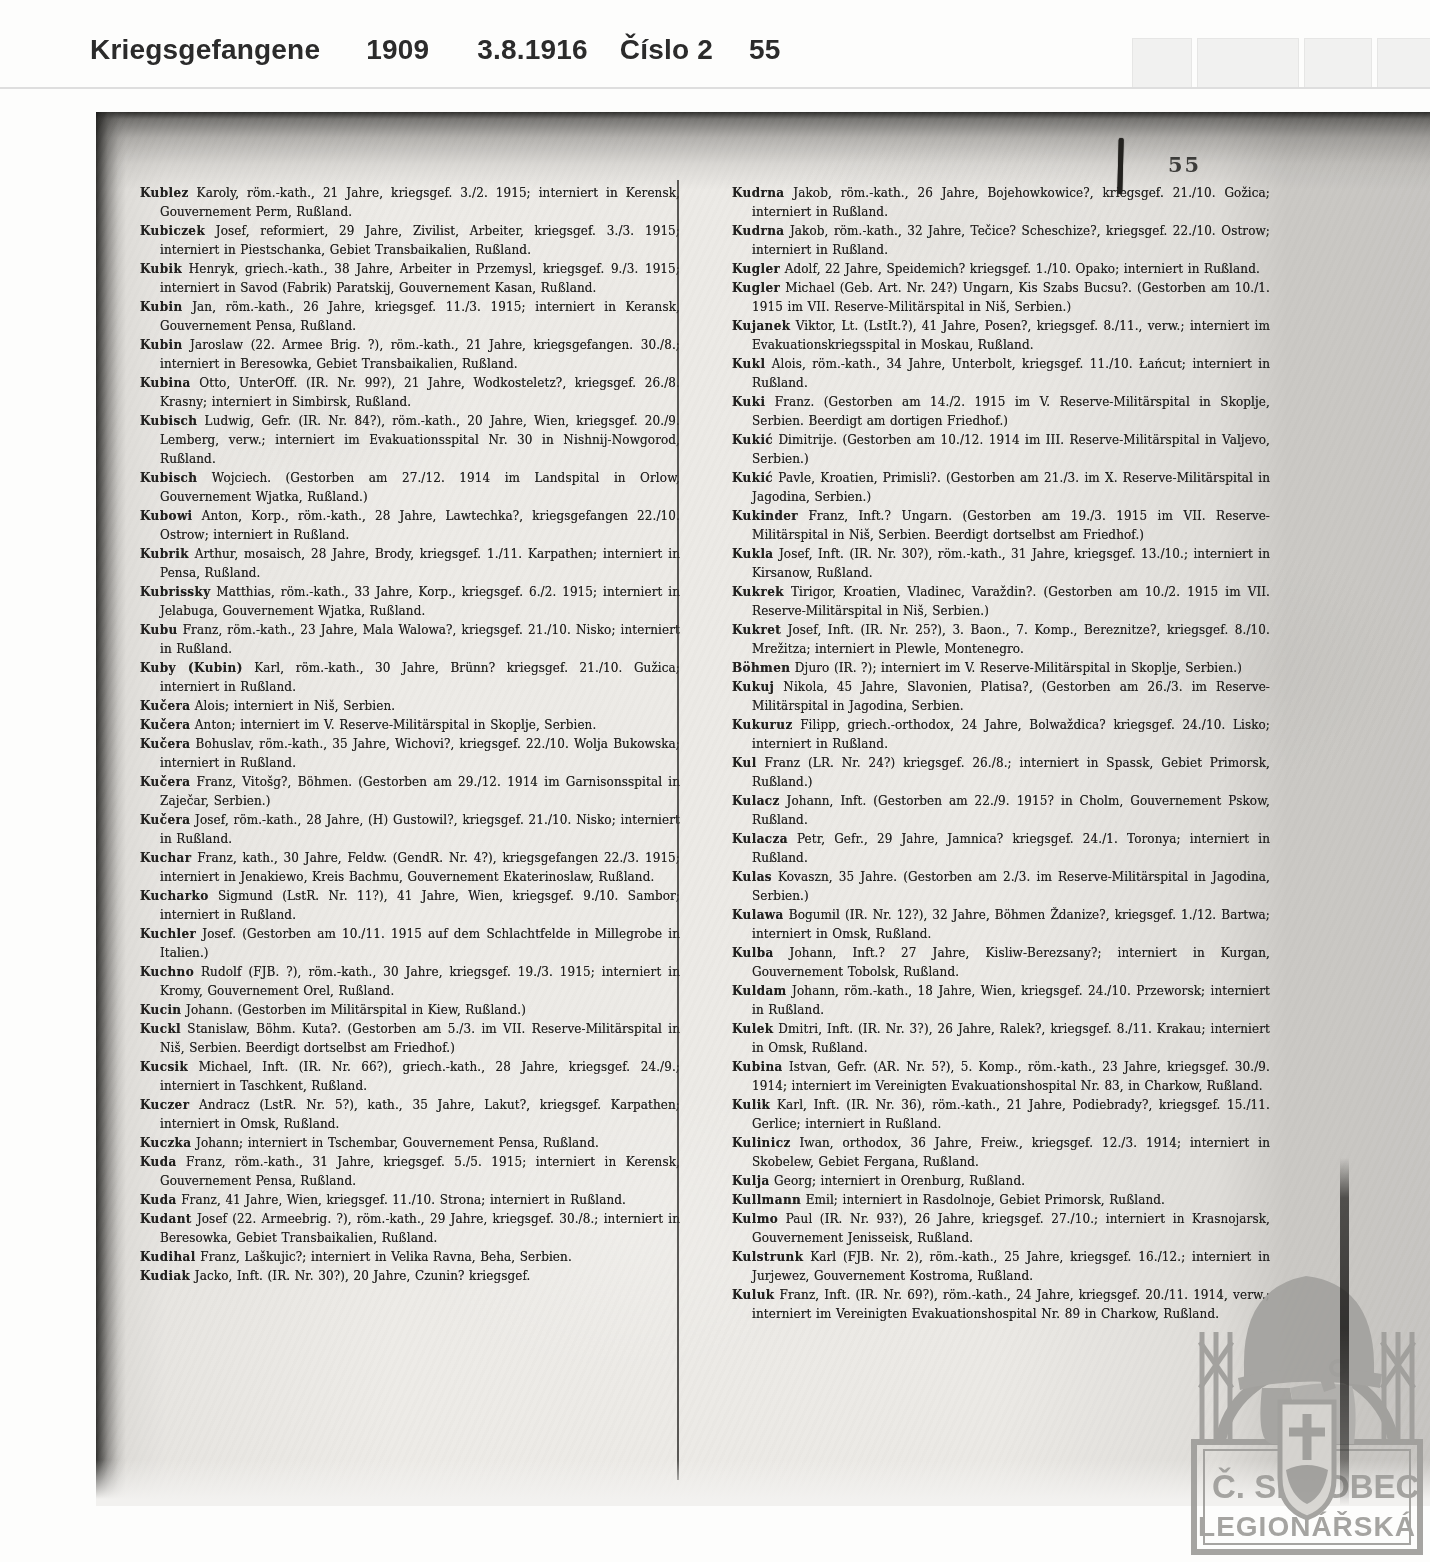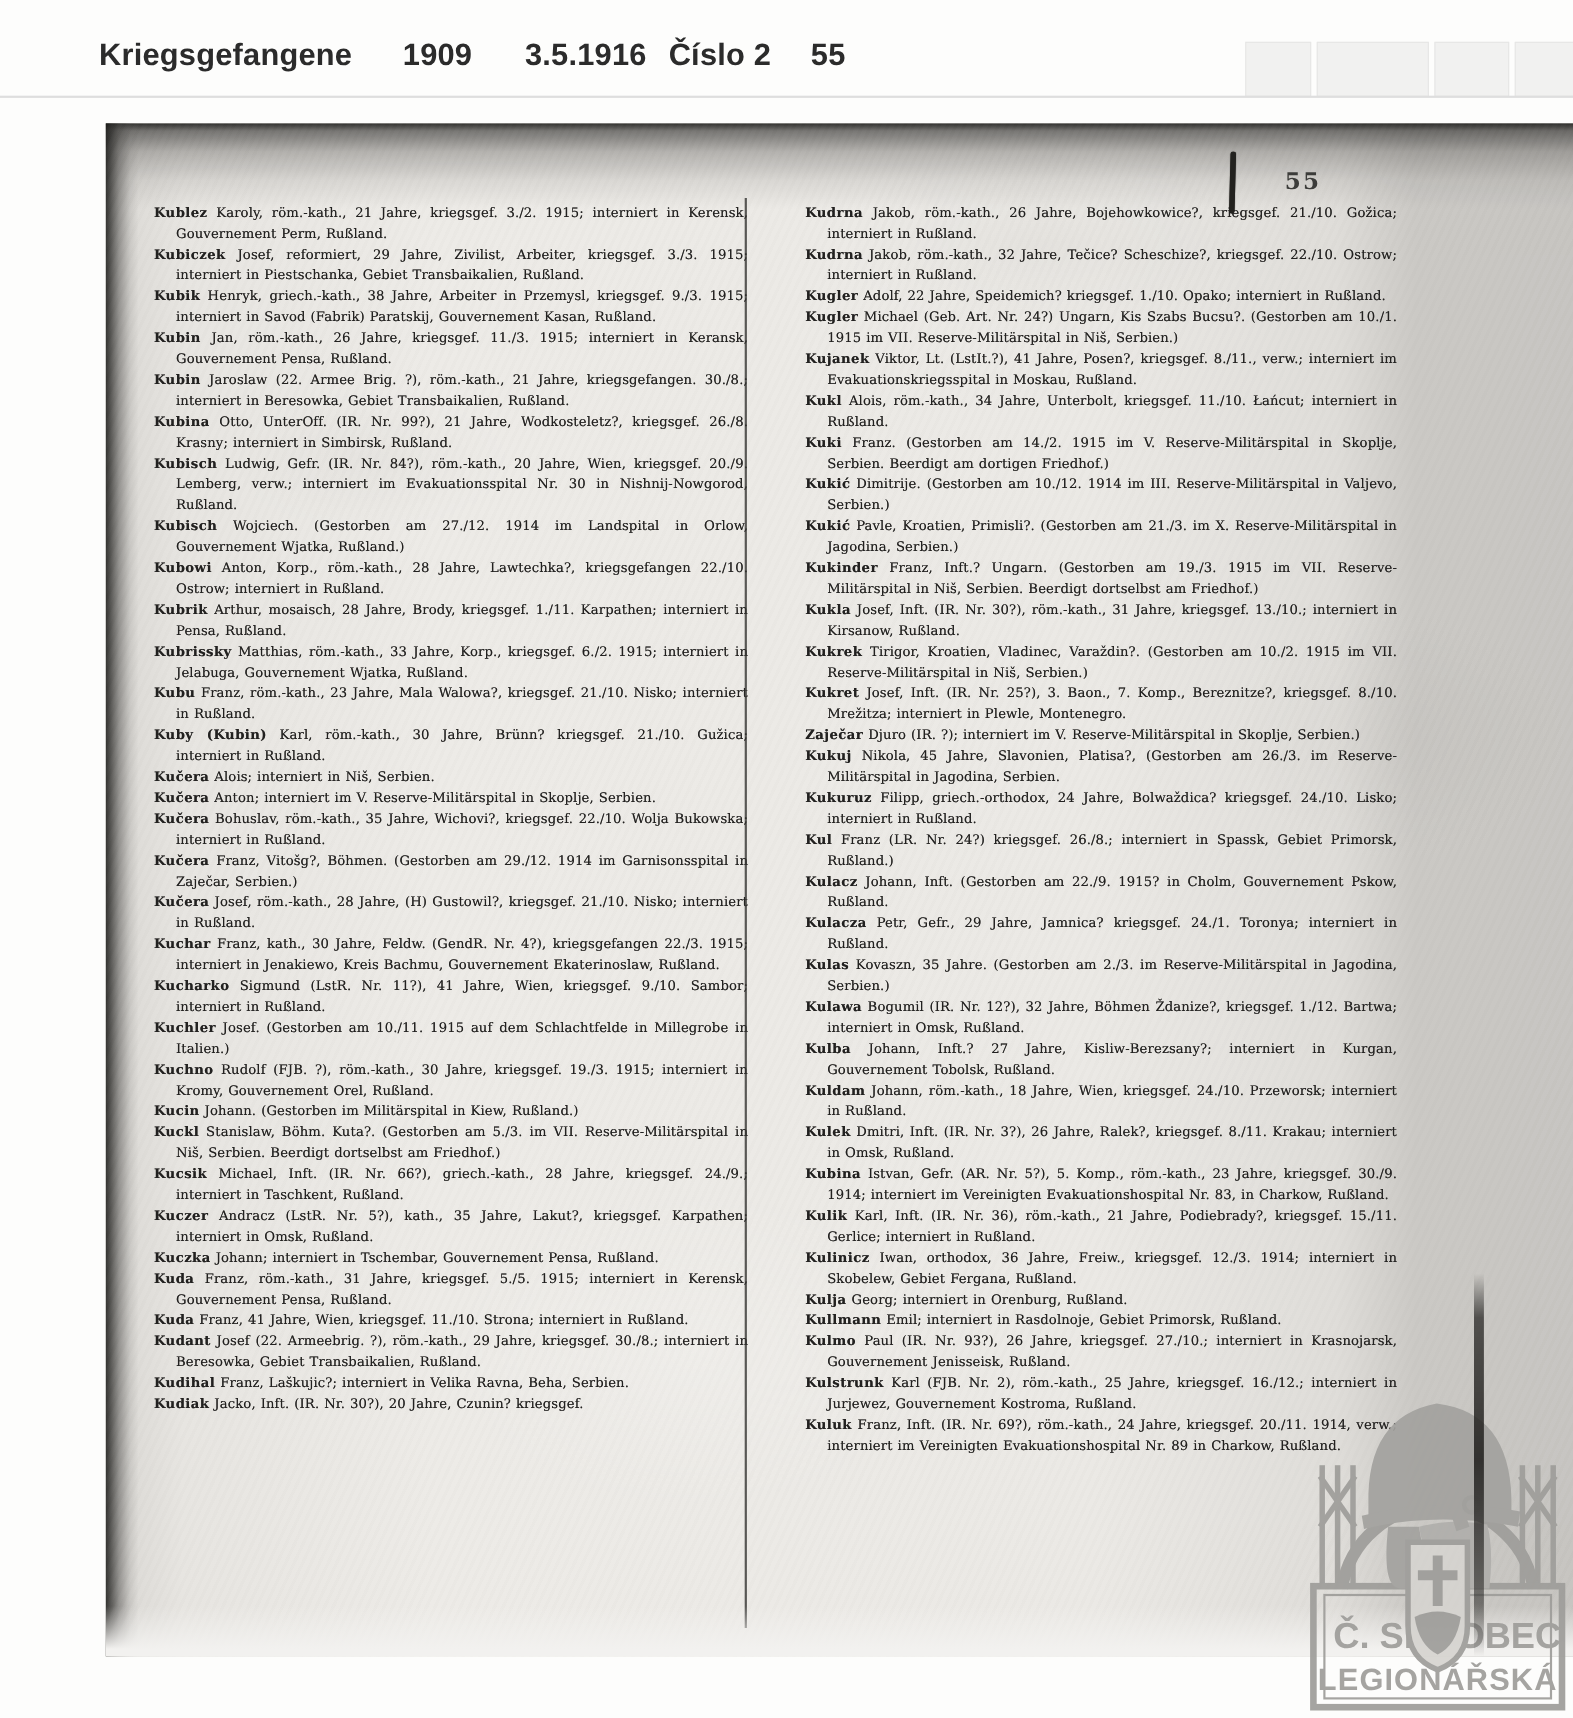--- a/index.html
+++ b/index.html
@@ -6,21 +6,21 @@
   body{
     width:1430px;height:1562px;position:relative;overflow:hidden;
     background:#fdfdfc;font-family:"Liberation Sans",sans-serif;
   }
   
   .header{
     position:absolute;left:90px;top:34px;display:flex;align-items:baseline;
     color:#2b2b2b;font-size:28px;font-weight:600;letter-spacing:.2px;text-align:right;
   }
   .header span{white-space:nowrap;}
-  .h-gap1{margin-left:46px;} .h-gap2{margin-left:48px;} .h-gap3{margin-left:20px;} .h-gap4{margin-left:36px;}
+  .h-gap1{margin-left:46px;} .h-gap2{margin-left:48px;} .h-gap3{margin-left:32px;} .h-gap4{margin-left:36px;}
   .header-rule{position:absolute;left:0;top:87px;width:1430px;height:2px;background:#dedede;}
   .tr-artifacts{position:absolute;top:38px;left:1132px;display:flex;gap:5px;}
   .tr-artifacts div{height:48px;background:#f1f1f0;border:1px solid #e6e6e5;}
   .tra-1{width:58px;} .tra-2{width:100px;} .tra-3{width:66px;} .tra-4{width:56px;}
 
   
   .scan{
     position:absolute;left:96px;top:112px;width:1334px;height:1394px;overflow:hidden;
     background:linear-gradient(90deg,#d8d6d2 0px,#e7e5e1 70px,#edebe7 300px,#ebe9e5 900px,#dfddd9 1120px,#cbc9c5 1190px,#c7c5c1 1334px);
   }
@@ -79,21 +79,21 @@
 
   
   .watermark{position:absolute;left:1186px;top:1192px;width:242px;height:368px;z-index:6;opacity:.92;}
 </style>
 </head>
 <body>
 
 <div class="header">
   <span>Kriegsgefangene</span>
   <span class="h-gap1">1909</span>
-  <span class="h-gap2">3.5.1916</span>
+  <span class="h-gap2">3.8.1916</span>
   <span class="h-gap3">Číslo 2</span>
   <span class="h-gap4">55</span>
 </div>
 <div class="tr-artifacts">
   <div class="tra-1"></div>
     <div class="tra-2"></div>
     <div class="tra-3"></div>
     <div class="tra-4"></div>
 </div>
 <div class="header-rule"></div>
@@ -148,21 +148,21 @@
       <p class="entry"><b>Kugler</b> Michael (Geb. Art. Nr. 24?) Ungarn, Kis Szabs Bucsu?. (Gestorben am 10./1. 1915 im VII. Reserve-Militärspital in Niš, Serbien.)</p>
       <p class="entry"><b>Kujanek</b> Viktor, Lt. (LstIt.?), 41 Jahre, Posen?, kriegsgef. 8./11., verw.; interniert im Evakuationskriegsspital in Moskau, Rußland.</p>
       <p class="entry"><b>Kukl</b> Alois, röm.-kath., 34 Jahre, Unterbolt, kriegsgef. 11./10. Łańcut; interniert in Rußland.</p>
       <p class="entry"><b>Kuki</b> Franz. (Gestorben am 14./2. 1915 im V. Reserve-Militärspital in Skoplje, Serbien. Beerdigt am dortigen Friedhof.)</p>
       <p class="entry"><b>Kukić</b> Dimitrije. (Gestorben am 10./12. 1914 im III. Reserve-Militärspital in Valjevo, Serbien.)</p>
       <p class="entry"><b>Kukić</b> Pavle, Kroatien, Primisli?. (Gestorben am 21./3. im X. Reserve-Militärspital in Jagodina, Serbien.)</p>
       <p class="entry"><b>Kukinder</b> Franz, Inft.? Ungarn. (Gestorben am 19./3. 1915 im VII. Reserve-Militärspital in Niš, Serbien. Beerdigt dortselbst am Friedhof.)</p>
       <p class="entry"><b>Kukla</b> Josef, Inft. (IR. Nr. 30?), röm.-kath., 31 Jahre, kriegsgef. 13./10.; interniert in Kirsanow, Rußland.</p>
       <p class="entry"><b>Kukrek</b> Tirigor, Kroatien, Vladinec, Varaždin?. (Gestorben am 10./2. 1915 im VII. Reserve-Militärspital in Niš, Serbien.)</p>
       <p class="entry"><b>Kukret</b> Josef, Inft. (IR. Nr. 25?), 3. Baon., 7. Komp., Bereznitze?, kriegsgef. 8./10. Mrežitza; interniert in Plewle, Montenegro.</p>
-      <p class="entry"><b>Zaječar</b> Djuro (IR. ?); interniert im V. Reserve-Militärspital in Skoplje, Serbien.)</p>
+      <p class="entry"><b>Böhmen</b> Djuro (IR. ?); interniert im V. Reserve-Militärspital in Skoplje, Serbien.)</p>
       <p class="entry"><b>Kukuj</b> Nikola, 45 Jahre, Slavonien, Platisa?, (Gestorben am 26./3. im Reserve-Militärspital in Jagodina, Serbien.</p>
       <p class="entry"><b>Kukuruz</b> Filipp, griech.-orthodox, 24 Jahre, Bolwaždica? kriegsgef. 24./10. Lisko; interniert in Rußland.</p>
       <p class="entry"><b>Kul</b> Franz (LR. Nr. 24?) kriegsgef. 26./8.; interniert in Spassk, Gebiet Primorsk, Rußland.)</p>
       <p class="entry"><b>Kulacz</b> Johann, Inft. (Gestorben am 22./9. 1915? in Cholm, Gouvernement Pskow, Rußland.</p>
       <p class="entry"><b>Kulacza</b> Petr, Gefr., 29 Jahre, Jamnica? kriegsgef. 24./1. Toronya; interniert in Rußland.</p>
       <p class="entry"><b>Kulas</b> Kovaszn, 35 Jahre. (Gestorben am 2./3. im Reserve-Militärspital in Jagodina, Serbien.)</p>
       <p class="entry"><b>Kulawa</b> Bogumil (IR. Nr. 12?), 32 Jahre, Böhmen Ždanize?, kriegsgef. 1./12. Bartwa; interniert in Omsk, Rußland.</p>
       <p class="entry"><b>Kulba</b> Johann, Inft.? 27 Jahre, Kisliw-Berezsany?; interniert in Kurgan, Gouvernement Tobolsk, Rußland.</p>
       <p class="entry"><b>Kuldam</b> Johann, röm.-kath., 18 Jahre, Wien, kriegsgef. 24./10. Przeworsk; interniert in Rußland.</p>
       <p class="entry"><b>Kulek</b> Dmitri, Inft. (IR. Nr. 3?), 26 Jahre, Ralek?, kriegsgef. 8./11. Krakau; interniert in Omsk, Rußland.</p>

